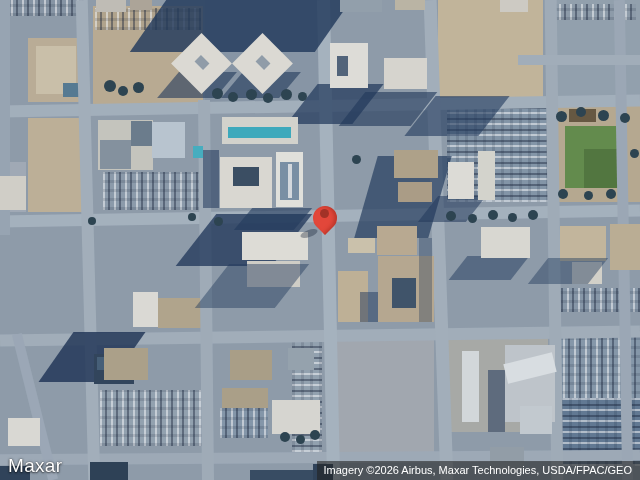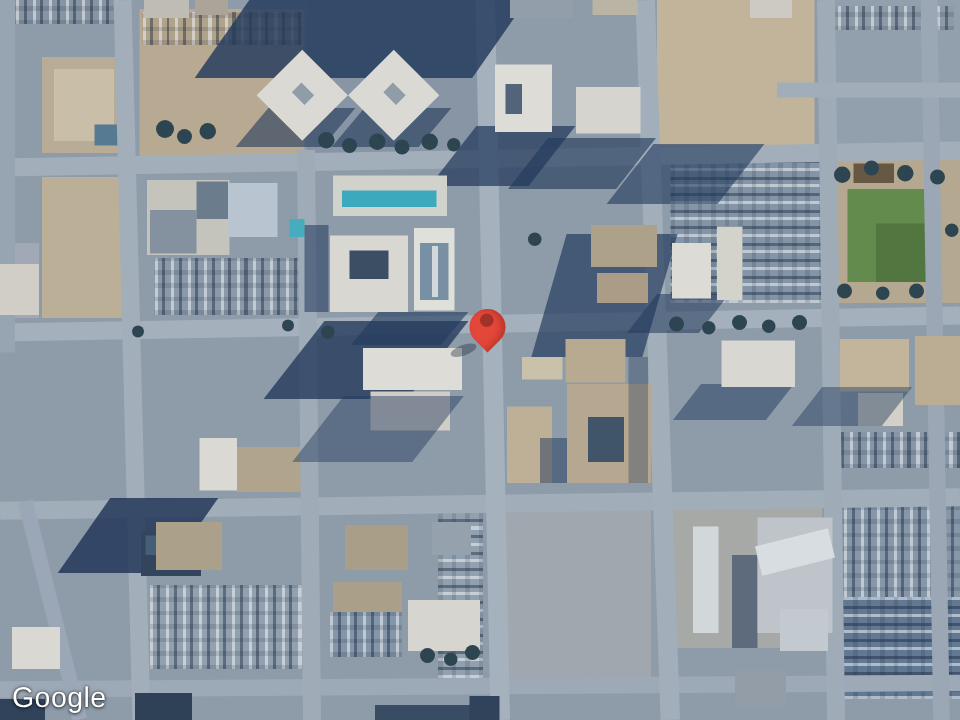--- a/index.html
+++ b/index.html
@@ -185,14 +185,15 @@
       <div class="f tree" style="left: 310px; top: 430px; width: 10px; height: 10px; background-color: rgb(46, 68, 80);"></div>
     </div>
   <div id="tint"></div>
 
   <div id="marker">
     <div id="pin-shadow"></div>
     <div id="pin-body" style="background-color: rgb(226, 71, 58);"></div>
     <div id="pin-dot" style="background-color: rgb(162, 50, 39);"></div>
   </div>
 
-  <div id="logo">Google</div>
+  <div id="logo">Maxar</div>
+  <div id="attr">Imagery ©2026 Airbus, Maxar Technologies, USDA/FPAC/GEO</div>
 </div>
 
 </body></html>

